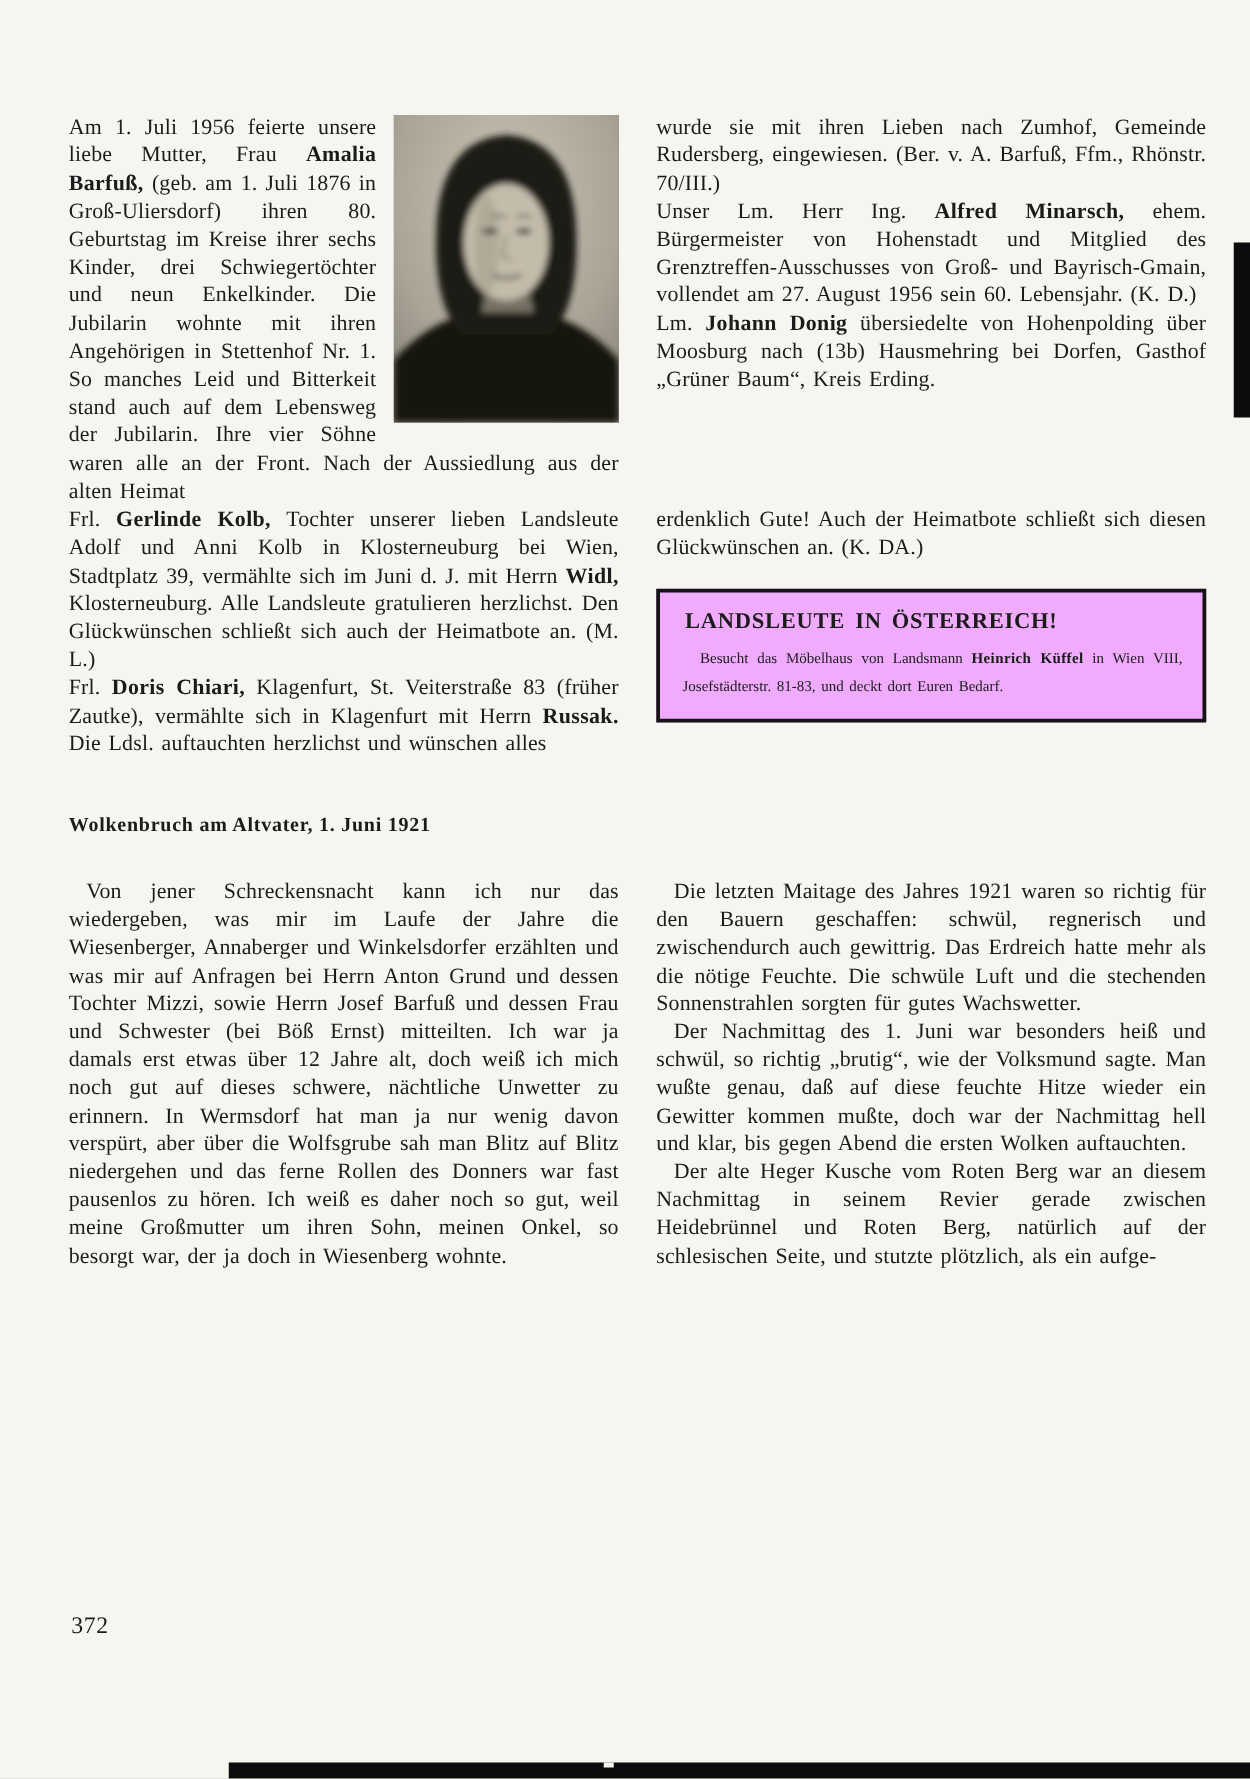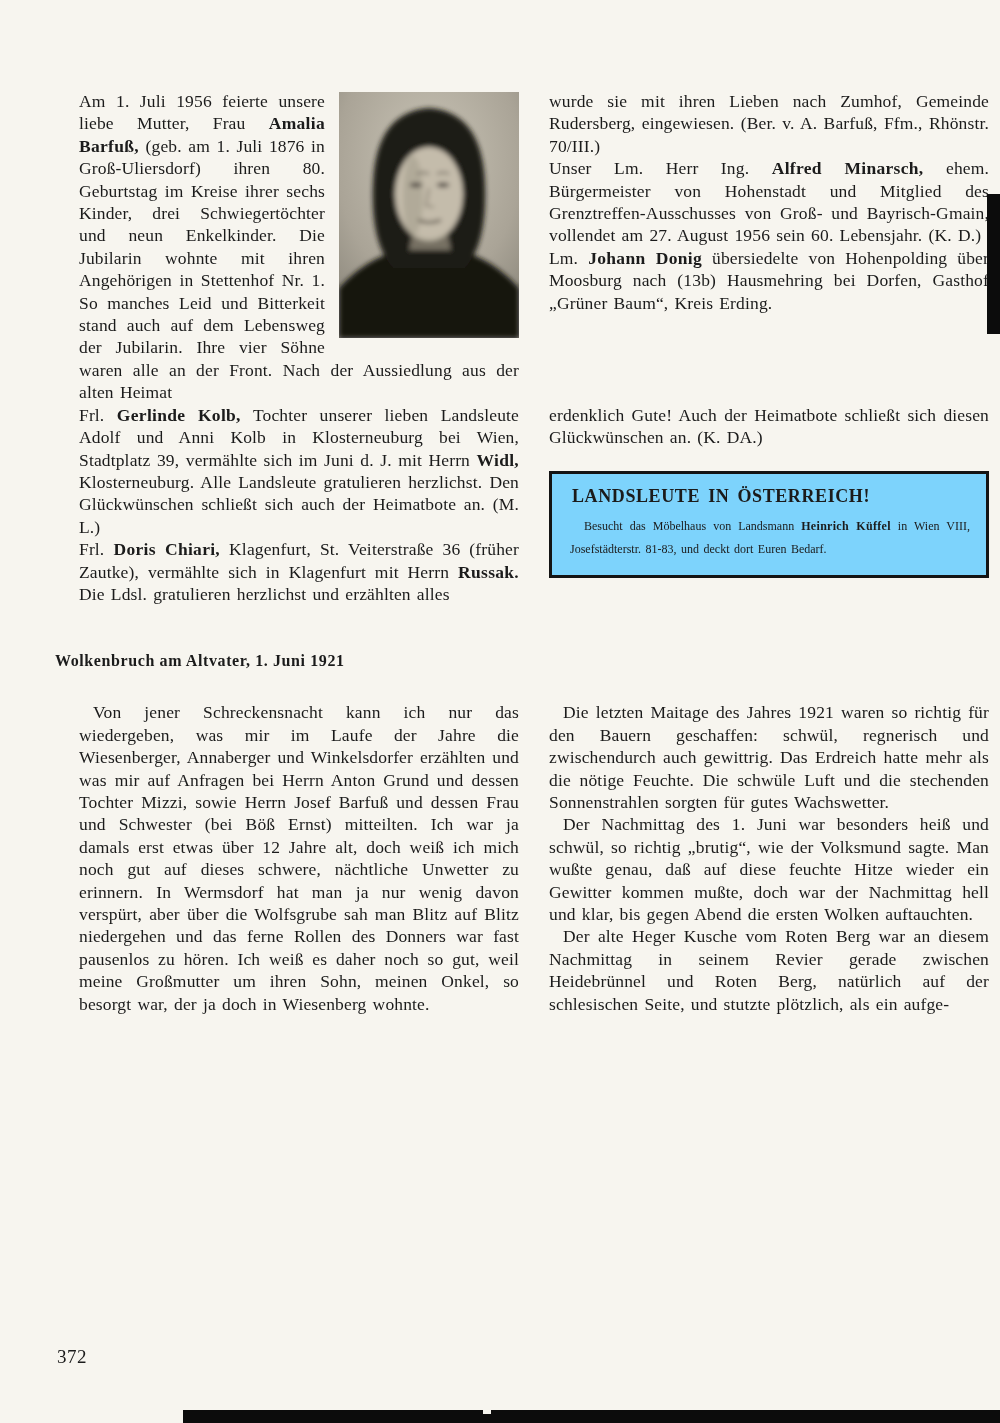--- a/index.html
+++ b/index.html
@@ -8,21 +8,21 @@
   .page {
     position:relative;
     width:1000px; height:1423px;
     margin:0 auto;
     background:#f7f5ef;
     color:#1b1b1b;
     font-family:"Liberation Serif","DejaVu Serif",serif;
     overflow:hidden;
     padding:90px 35px 0 55px;
   }
-  .row { display:flex; gap:30px;margin-left:24px; }
+  .row { display:flex; gap:30px; }
   .col { width:440px; flex:0 0 440px; }
   p.just {
     text-align:justify;
     font-size:17.5px;
     line-height:22.4px;
     word-spacing:1.6px;
     letter-spacing:0.15px;
   }
   p.just + p.just { margin-top:0; }
   strong { font-weight:bold; letter-spacing:0.3px; }
@@ -50,36 +50,36 @@
     font-size:16px; font-weight:bold;
     text-align:left;
     margin:40px 20px 24px 0;
     letter-spacing:0.6px;
     line-height:32px;
   }
   .ad-box {
     border:3px solid #141414;
     margin-top:22px;
     padding:12px 16px 14px 18px;
-    background:#7dd3fc;
+    background:#f0abfc;
   }
   .ad-title {
     font-size:18px; font-weight:bold;
     letter-spacing:0.6px;
     margin:0 0 8px 2px;
     word-spacing:3px;
   }
   .ad-body {
     font-size:12px; line-height:23px;
     text-indent:14px; text-align:justify;
     word-spacing:1.5px;
   }
   .indent { text-indent:14px; }
   .page-number {
-    position:absolute; left:57px; top:1346px;
+    position:absolute; left:57px; top:1290px;
     font-size:19px; letter-spacing:0.5px;
   }
   .scan-right {
     position:absolute; right:0; top:194px;
     width:13px; height:140px; background:#0c0c0c;
   }
   .scan-bottom {
     position:absolute; left:183px; right:0; bottom:0;
     height:13px; background:#0c0c0c;
   }
@@ -130,21 +130,21 @@
       <p class="just">wurde sie mit ihren Lieben nach Zumhof, Gemeinde Rudersberg, eingewiesen. (Ber. v. A. Barfuß, Ffm., Rhönstr. 70/III.)</p>
       <p class="just"><span>Unser Lm. Herr Ing. </span><strong>Alfred Minarsch,</strong><span> ehem. Bürgermeister von Hohenstadt und Mitglied des Grenztreffen-Ausschusses von Groß- und Bayrisch-Gmain, vollendet am 27. August 1956 sein 60. Lebensjahr. (K. D.)</span></p>
       <p class="just"><span>Lm. </span><strong>Johann Donig</strong><span> übersiedelte von Hohenpolding über Moosburg nach (13b) Hausmehring bei Dorfen, Gasthof „Grüner Baum“, Kreis Erding.</span></p>
     </div>
   </section>
 
 
   <section class="row">
     <div class="col">
       <p class="just"><span>Frl. </span><strong>Gerlinde Kolb,</strong><span> Tochter unserer lieben Landsleute Adolf und Anni Kolb in Klosterneuburg bei Wien, Stadtplatz 39, vermählte sich im Juni d. J. mit Herrn </span><strong>Widl,</strong><span> Klosterneuburg. Alle Landsleute gratulieren herzlichst. Den Glückwünschen schließt sich auch der Heimatbote an. (M. L.)</span></p>
-      <p class="just"><span>Frl. </span><strong>Doris Chiari,</strong><span> Klagenfurt, St. Veiterstraße 36 (früher Zautke), vermählte sich in Klagenfurt mit Herrn </span><strong>Russak.</strong><span> Die Ldsl. gratulieren herzlichst und erzählten alles</span></p>
+      <p class="just"><span>Frl. </span><strong>Doris Chiari,</strong><span> Klagenfurt, St. Veiterstraße 83 (früher Zautke), vermählte sich in Klagenfurt mit Herrn </span><strong>Russak.</strong><span> Die Ldsl. auftauchten herzlichst und wünschen alles</span></p>
     </div>
 
     <div class="col">
       <p class="just">erdenklich Gute! Auch der Heimatbote schließt sich diesen Glückwünschen an. (K. DA.)</p>
       <div class="ad-box">
         <h3 class="ad-title">LANDSLEUTE IN ÖSTERREICH!</h3>
         <p class="ad-body"><span>Besucht das Möbelhaus von Landsmann </span><strong>Heinrich Küffel</strong><span> in Wien VIII, Josefstädterstr. 81-83, und deckt dort Euren Bedarf.</span></p>
       </div>
     </div>
   </section>

